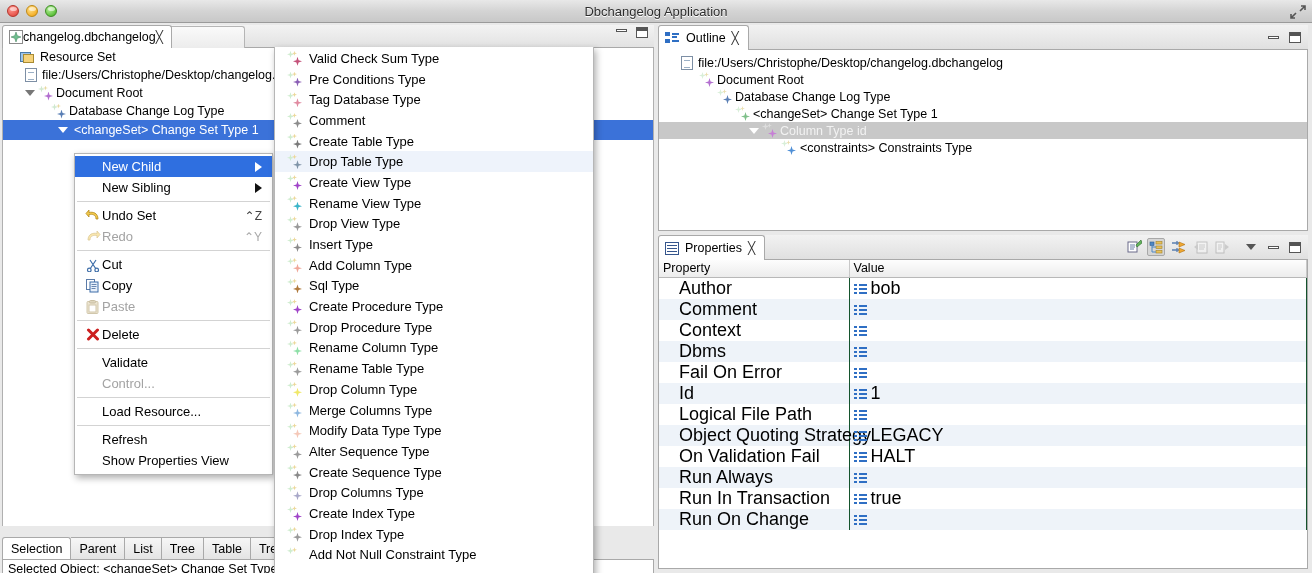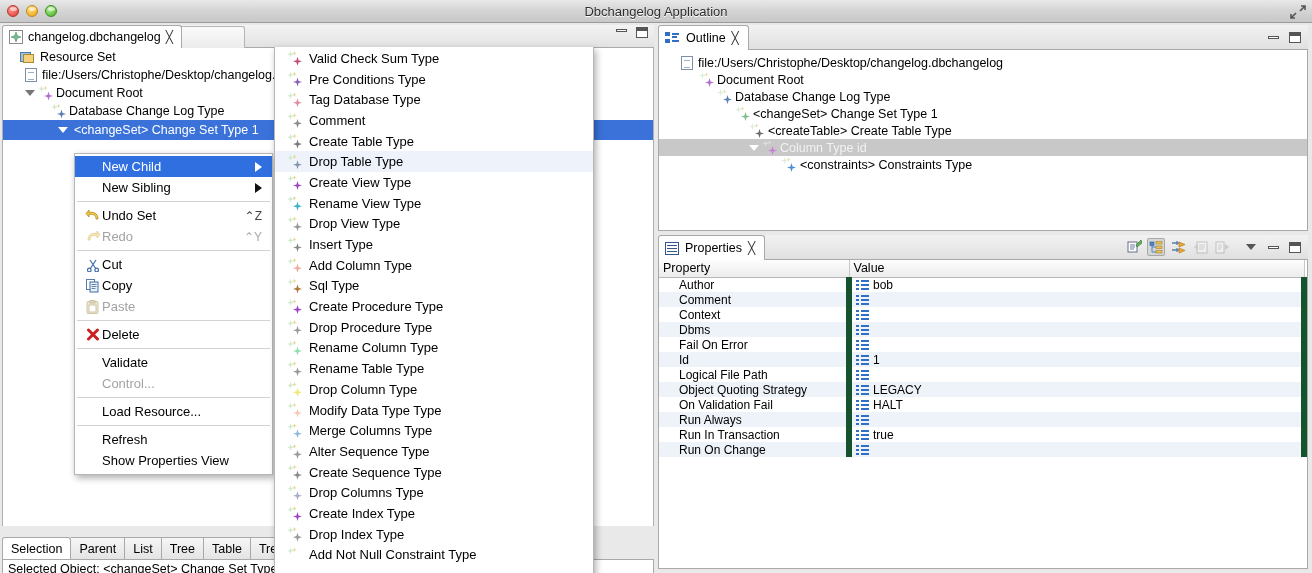--- a/index.html
+++ b/index.html
@@ -59,21 +59,21 @@
     position: absolute; left: 2px; top: 2px;
     width: 652px; height: 546px;
   }
   .tabrow {
     position: absolute; left: 0; top: 0; width: 652px; height: 23px;
     background: linear-gradient(to bottom,#f3f3f3,#e2e2e2);
     border-bottom: 1px solid #a9a9a9;
   }
   .etab {
     position: absolute; left: 0; top: 0; height: 23px;
-    display: flex; align-items: center; gap: 5px;
+    display: flex; align-items: center; 
     padding: 0 8px 0 6px;
     background: #ffffff;
     border: 1px solid #a9a9a9; border-bottom: none;
     border-top-left-radius: 3px; border-top-right-radius: 3px;
     font-size: 12.5px; color: #000;
   }
   .etab-ghost {
     position: absolute; top: 1px; height: 22px; width: 84px;
     background: linear-gradient(to bottom,#fafafa,#ececec);
     border: 1px solid #b5b5b5; border-bottom: none;
@@ -174,22 +174,22 @@
   
   .ptable { width: 100%; border-collapse: collapse; table-layout: fixed; }
   .ptable th {
     font-weight: normal; font-size: 12.5px; text-align: left;
     padding: 1px 0 1px 4px; height: 17px;
     background: linear-gradient(to bottom,#fdfdfd,#ececec);
     border-bottom: 1px solid #b8b8b8; border-right: 1px solid #c8c8c8;
     color: #000;
   }
   .ptable td {
-    font-size: 12px; height: 15px; padding: 0 0 0 4px;
-    border-right: 6px solid #14532d; color: #000; white-space: nowrap;
+    font-size: 18px; height: 15px; padding: 0 0 0 4px;
+    border-right: 1px solid #14532d; color: #000; white-space: nowrap;
   }
   .ptable tr.alt td { background: #eef3f9; }
   .pname { padding-left: 20px !important; }
   .vcell { display: flex; align-items: center; gap: 4px; }
 
   
   .ctxmenu {
     position: absolute; left: 74px; top: 130px;
     width: 199px;
     background: #ffffff;
@@ -464,34 +464,20 @@
                 <i style="background:#7fc08a"></i>
               </span>
             <span class="d mid">
                 <i style="background:#d9efd9"></i>
               </span>
             <span class="d small">
                 <i style="background:#eadfb0"></i>
               </span>
           </span>
           <span style="margin-left:3px;">&lt;changeSet&gt; Change Set Type 1</span>
-        </div>
-        <div class="outline-row" style="padding-left:90px;">
-          <span class="spark">
-            <span class="d big">
-                <i style="background:#6a6a6a"></i>
-              </span>
-            <span class="d mid">
-                <i style="background:#d9efd9"></i>
-              </span>
-            <span class="d small">
-                <i style="background:#eadfb0"></i>
-              </span>
-          </span>
-          <span style="margin-left:4px;">&lt;createTable&gt; Create Table Type</span>
         </div>
         <div class="outline-row selected" style="padding-left:90px;">
           <span class="twisty" style="border-top-color:#ffffff;"></span>
           <span class="spark">
             <span class="d big">
                 <i style="background:#c77fd6"></i>
               </span>
             <span class="d mid">
                 <i style="background:#ddd"></i>
               </span>
@@ -1117,44 +1103,44 @@
             </span>
             <span class="d small">
               <i style="background:#ecd89a"></i>
             </span>
           </span>
           <span>Drop Column Type</span>
         </div>
         <div class="smi">
           <span class="spark">
             <span class="d big">
+              <i style="background:#8fb8e0"></i>
+            </span>
+            <span class="d mid">
+              <i style="background:#cfeccf"></i>
+            </span>
+            <span class="d small">
+              <i style="background:#ecd89a"></i>
+            </span>
+          </span>
+          <span>Merge Columns Type</span>
+        </div>
+        <div class="smi">
+          <span class="spark">
+            <span class="d big">
               <i style="background:#f5c8b8"></i>
             </span>
             <span class="d mid">
               <i style="background:#cfeccf"></i>
             </span>
             <span class="d small">
               <i style="background:#ecd89a"></i>
             </span>
           </span>
           <span>Modify Data Type Type</span>
-        </div>
-        <div class="smi">
-          <span class="spark">
-            <span class="d big">
-              <i style="background:#8fb8e0"></i>
-            </span>
-            <span class="d mid">
-              <i style="background:#cfeccf"></i>
-            </span>
-            <span class="d small">
-              <i style="background:#ecd89a"></i>
-            </span>
-          </span>
-          <span>Merge Columns Type</span>
         </div>
         <div class="smi">
           <span class="spark">
             <span class="d big">
               <i style="background:#9a9a9a"></i>
             </span>
             <span class="d mid">
               <i style="background:#cfeccf"></i>
             </span>
             <span class="d small">

